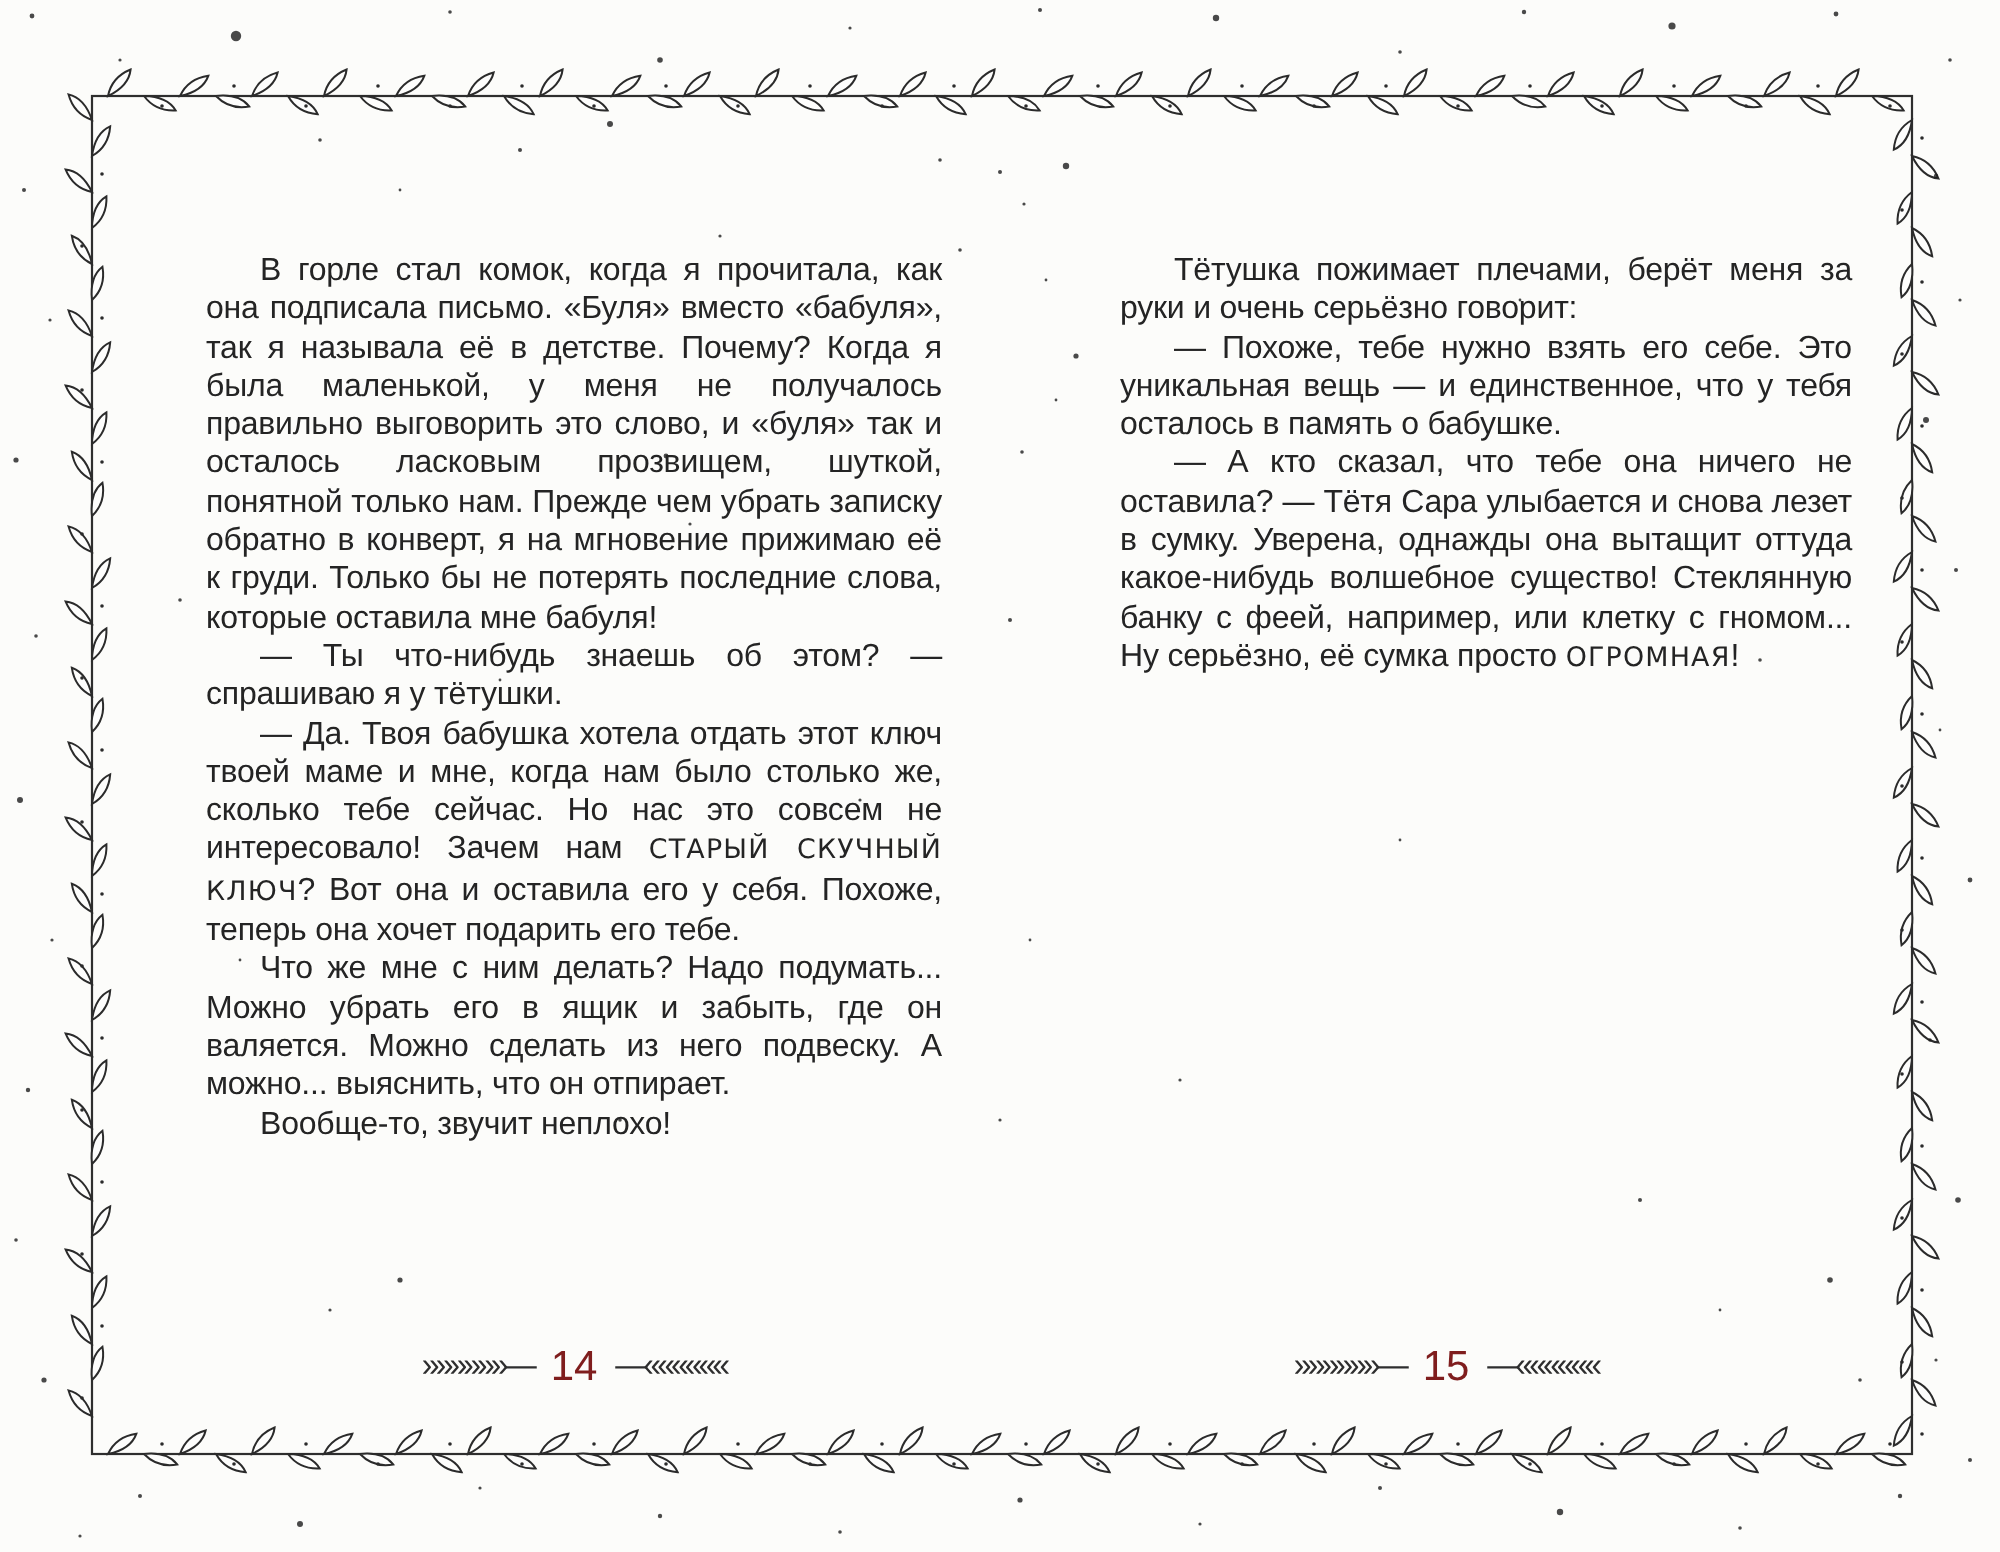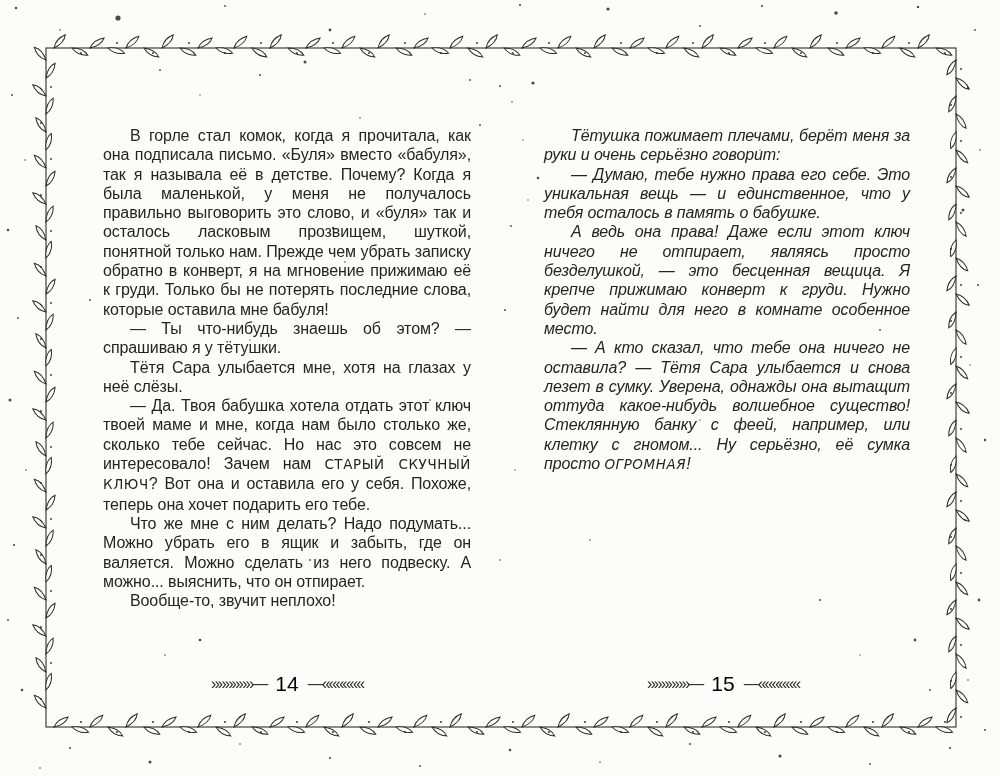--- a/index.html
+++ b/index.html
@@ -11,32 +11,32 @@
     color:#242424;
   }
   svg.deco{position:absolute;left:0;top:0;width:1000px;height:776px;}
   .col{
     position:absolute;top:126px;width:368px;
     font-size:16px;line-height:19.3px;letter-spacing:-0.1px;
     text-align:justify;hyphens:auto;-webkit-hyphens:auto;
   }
   .col p{margin:0;text-indent:27px;}
   .col-left{left:103px;}
-  .col-right{left:544px;width:366px;font-style:italic;}
+  .col-right{left:560px;width:366px;}
   .caps{
     font-size:0.84em;letter-spacing:0.6px;
     font-family:"DejaVu Sans","Liberation Sans",sans-serif;
   }
   .footer{
     position:absolute;top:672px;width:368px;
     display:flex;justify-content:center;align-items:center;gap:9px;
   }
   .footer-left{left:103px;}
   .footer-right{left:540px;width:366px;}
-  .footer .num{font-size:21px;color:#000000;}
+  .footer .num{font-size:21px;color:#7f1d1d;}
   .orn{
     font-size:16px;letter-spacing:-2px;color:#2e2e2e;
     white-space:nowrap;transform:scaleY(1.05);
   }
 </style>
 </head>
 <body>
 
 <div class="stage">
 
@@ -389,30 +389,28 @@
         <circle cx="820" cy="600" r="1"></circle>
         <circle cx="915" cy="640" r="1.4"></circle>
         <circle cx="930" cy="690" r="0.9"></circle>
         <circle cx="860" cy="655" r="0.7"></circle>
       </g>
   </svg>
 
   <div class="col col-left">
     <p>В горле стал комок, когда я прочитала, как она подписала письмо. «Буля» вместо «бабуля», так я называла её в детстве. Почему? Когда я была маленькой, у меня не получалось правильно выговорить это слово, и «буля» так и осталось ласковым прозвищем, шуткой, понятной только нам. Прежде чем убрать записку обратно в конверт, я на мгновение прижимаю её к груди. Только бы не потерять последние слова, которые оставила мне бабуля!</p>
     <p>— Ты что-нибудь знаешь об этом? — спрашиваю я у тётушки.</p>
-    <p>Тётя Сара улыбается мне, хотя на глазах у неё слёзы.</p>
     <p><span>— Да. Твоя бабушка хотела отдать этот ключ твоей маме и мне, когда нам было столько же, сколько тебе сейчас. Но нас это совсем не интересовало! Зачем нам </span><span class="caps">СТАРЫЙ СКУЧНЫЙ КЛЮЧ</span><span>? Вот она и оставила его у себя. Похоже, теперь она хочет подарить его тебе.</span></p>
     <p>Что же мне с ним делать? Надо подумать... Можно убрать его в ящик и забыть, где он валяется. Можно сделать из него подвеску. А можно... выяснить, что он отпирает.</p>
     <p>Вообще-то, звучит неплохо!</p>
   </div>
 
   <div class="col col-right">
     <p>Тётушка пожимает плечами, берёт меня за руки и очень серьёзно говорит:</p>
-    <p>— Думаю, тебе нужно права его себе. Это уникальная вещь — и единственное, что у тебя осталось в память о бабушке.</p>
-    <p>А ведь она права! Даже если этот ключ ничего не отпирает, являясь просто безделушкой, — это бесценная вещица. Я крепче прижимаю конверт к груди. Нужно будет найти для него в комнате особенное место.</p>
+    <p>— Похоже, тебе нужно взять его себе. Это уникальная вещь — и единственное, что у тебя осталось в память о бабушке.</p>
     <p><span>— А кто сказал, что тебе она ничего не оставила? — Тётя Сара улыбается и снова лезет в сумку. Уверена, однажды она вытащит оттуда какое-нибудь волшебное существо! Стеклянную банку с феей, например, или клетку с гномом... Ну серьёзно, её сумка просто </span><span class="caps">ОГРОМНАЯ</span><span>!</span></p>
   </div>
 
   <div class="footer footer-left">
     <span class="orn">»»»»»»—</span>
     <span class="num">14</span>
     <span class="orn">—««««««</span>
   </div>
 
   <div class="footer footer-right">

